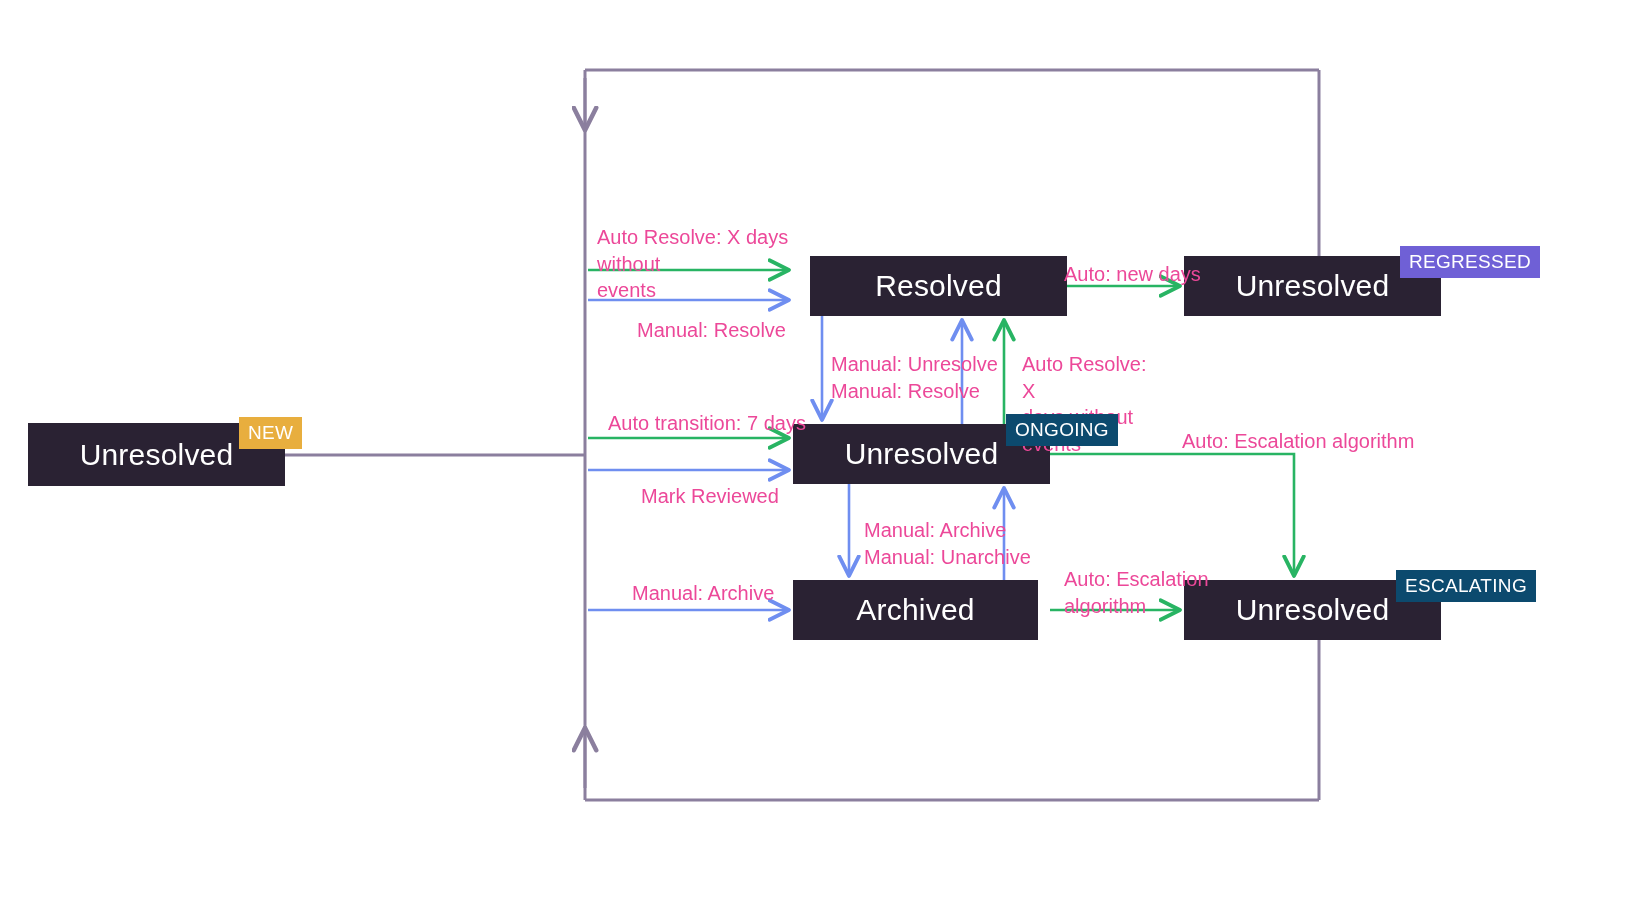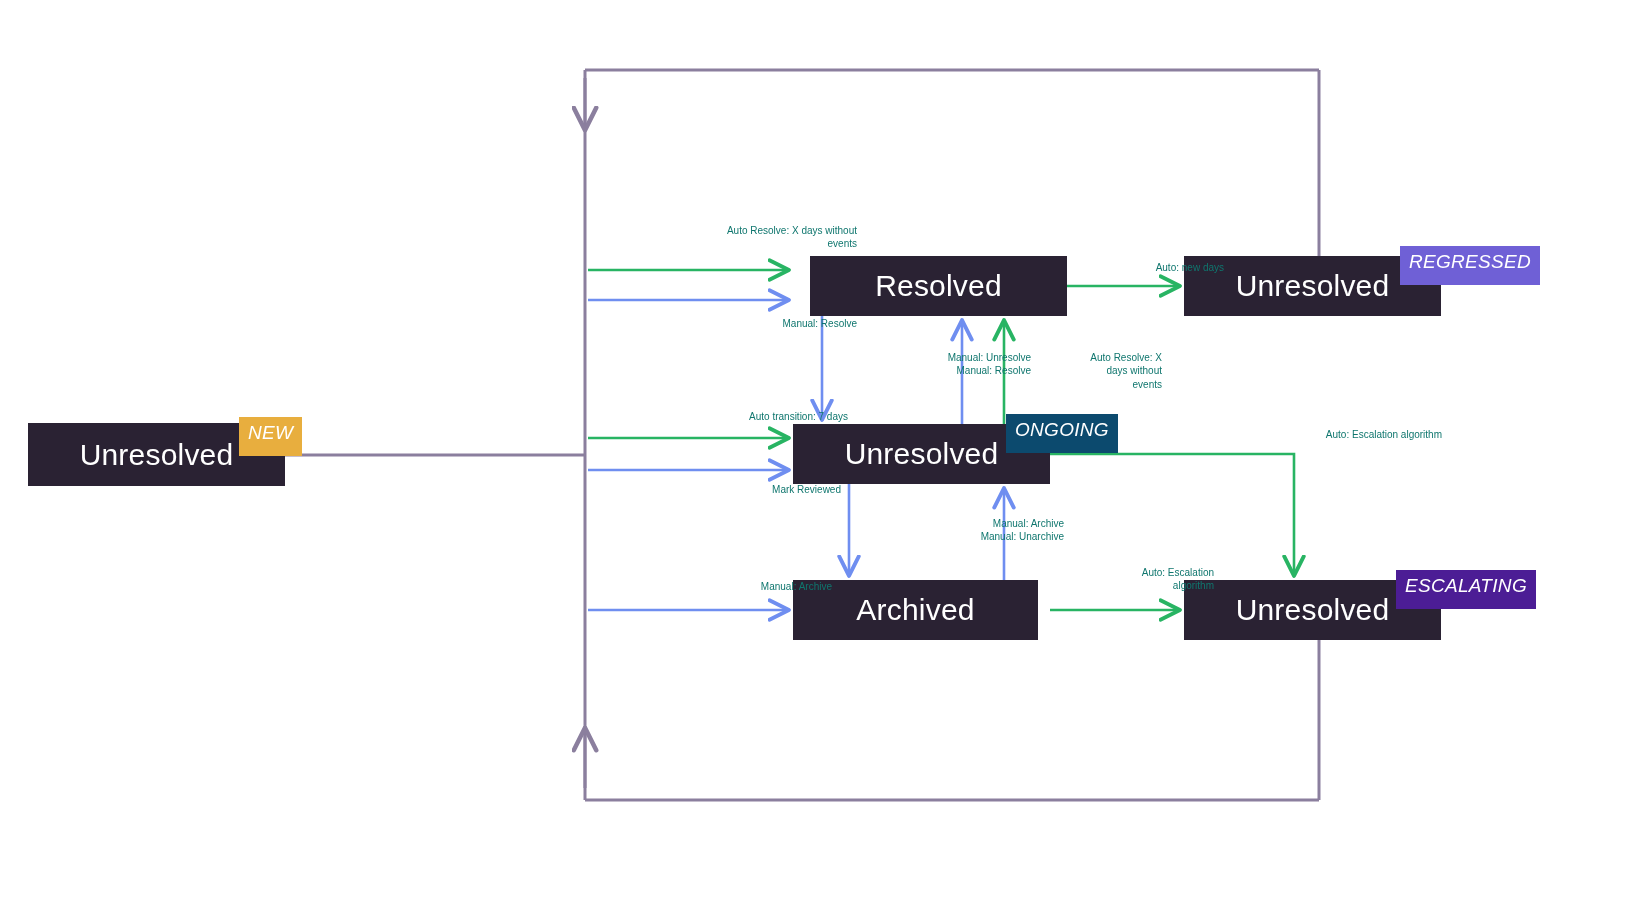--- a/index.html
+++ b/index.html
@@ -40,41 +40,39 @@
     letter-spacing: 0.2px;
     box-sizing: border-box;
     z-index: 5;
   }
   
   .badge {
     position: absolute;
     color: #ffffff;
     font-size: 19px;
     line-height: 1;
-    padding: 6px 9px 14px 9px;
+    padding: 6px 9px 7px 9px;
     white-space: nowrap;
     box-sizing: border-box;
     z-index: 9;
     letter-spacing: 0.3px;
-    font-style: italic;
   }
   .badge-new       { background: #e8ae3e; }
   .badge-ongoing   { background: #0c4a6e; }
   .badge-regressed { background: #6f60d6; }
-  .badge-escalating{ background: #4c1d95; }
+  .badge-escalating{ background: #0c4a6e; }
 
   
   .edge-label {
     position: absolute;
-    color: #0f766e;
-    font-size: 10px;
+    color: #ec4899;
+    font-size: 20px;
     line-height: 1.33;
     white-space: pre-line;
     z-index: 8;
-    text-align: right;
   }
 </style>
 </head>
 <body>
 
 <div id="canvas">
 
   <svg id="edges" viewBox="0 0 1636 906" xmlns="http://www.w3.org/2000/svg">
     <defs>
       <marker id="arrow-green" viewBox="0 0 12 12" refX="10" refY="6" markerWidth="9" markerHeight="9" orient="auto-start-reverse">

